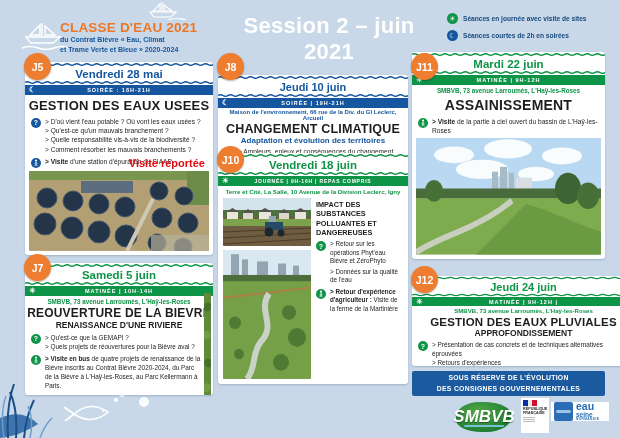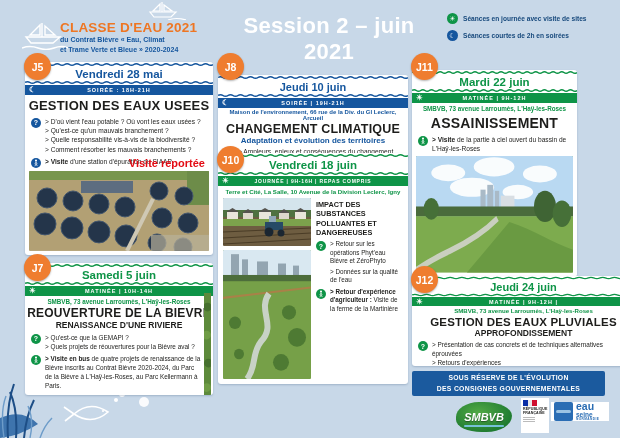--- a/index.html
+++ b/index.html
@@ -64,21 +64,21 @@
     box-shadow:0 1px 2px rgba(0,0,0,.3);}
 
   
   .banner{position:absolute;left:412px;top:371px;width:193px;height:25px;background:#1b5a9e;border-radius:2px;
     display:flex;flex-direction:column;align-items:center;justify-content:center;color:#fff;
     font-size:6.8px;font-weight:bold;letter-spacing:.3px;line-height:1.5;text-align:center;}
   .logo-smbvb{position:absolute;left:456px;top:402px;width:56px;height:30px;
     background:radial-gradient(ellipse at 40% 35%, #51a945, #1e7a30 75%);
     border-radius:45% 55% 50% 50% / 55% 50% 60% 45%;
     display:flex;align-items:center;justify-content:center;}
-  .logo-smbvb span{color:#fff;font-weight:bold;font-style:italic;font-size:11px;text-shadow:0 1px 1px rgba(0,0,0,.4);}
+  .logo-smbvb span{color:#fff;font-weight:bold;font-style:italic;font-size:17px;text-shadow:0 1px 1px rgba(0,0,0,.4);}
   .smbvb-wave{position:absolute;left:8px;right:8px;bottom:5px;height:2px;background:#7ec7e8;border-radius:2px;opacity:.9;}
   .logo-rf{position:absolute;left:521px;top:398px;width:28px;height:35px;background:#fff;padding:2px;box-sizing:border-box;}
   .rf-flag{display:flex;height:6px;width:14px;margin-bottom:1px;}
   .rf-flag span{flex:1;} .rf-b{background:#0a2ea6;} .rf-w{background:#e9e9e9;} .rf-r{background:#d0102f;}
   .rf-text{font-size:3.6px;font-weight:bold;color:#1d1d1b;line-height:1.25;letter-spacing:.1px;}
   .rf-motto{margin-top:1px;}
   .rf-motto i{display:block;height:1px;background:#bbb;margin-top:1px;width:12px;}
   .logo-eau{position:absolute;left:551px;top:402px;width:58px;height:19px;background:#fff;display:flex;
     align-items:center;gap:3px;padding:2px 3px;box-sizing:border-box;}
   .eau-mark{width:19px;height:19px;background:#2a6db4;border-radius:2px;position:relative;flex:none;}
@@ -367,21 +367,21 @@
               </svg>
           </span>
           <div class="lines">
             <div><b>&gt; Retour d'expérience d'agriculteur :</b> <span>Visite de la ferme de la Martinière</span></div>
           </div>
         </div>
       </div>
     </div>
   </section>
 
-  <section class="card green" style="left:412px;top:70px;width:165px;height:207px">
+  <section class="card green" style="left:412px;top:52px;width:193px;height:207px">
     <svg class="wave" viewBox="0 0 190 6" preserveAspectRatio="none">
         <use href="#wav"></use>
       </svg>
     <div class="day">Mardi 22 juin</div>
     <svg class="wave" viewBox="0 0 190 6" preserveAspectRatio="none">
         <use href="#wav"></use>
       </svg>
     <div class="timebar">
       <span class="tb-icon">☀</span>
       <span>MATINÉE | 9H-12H</span>

